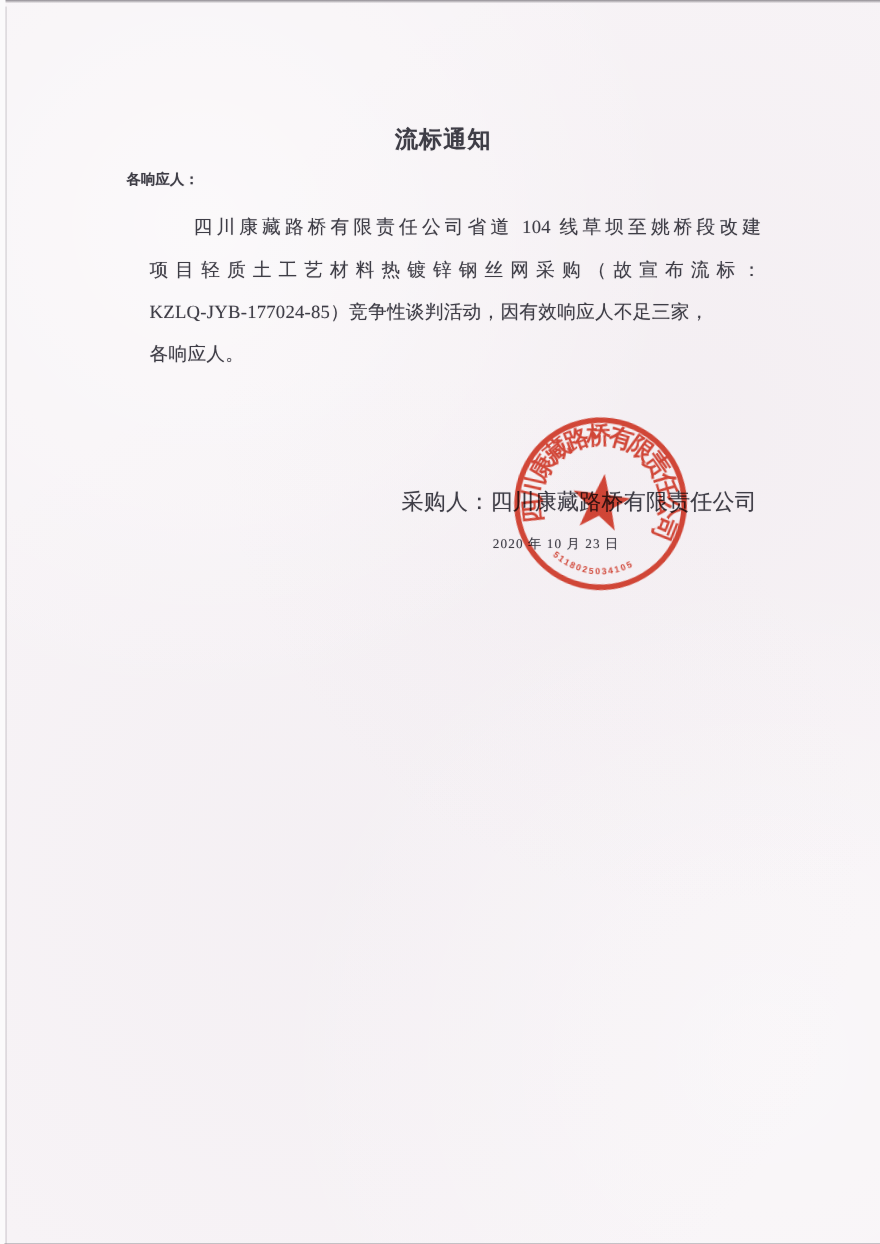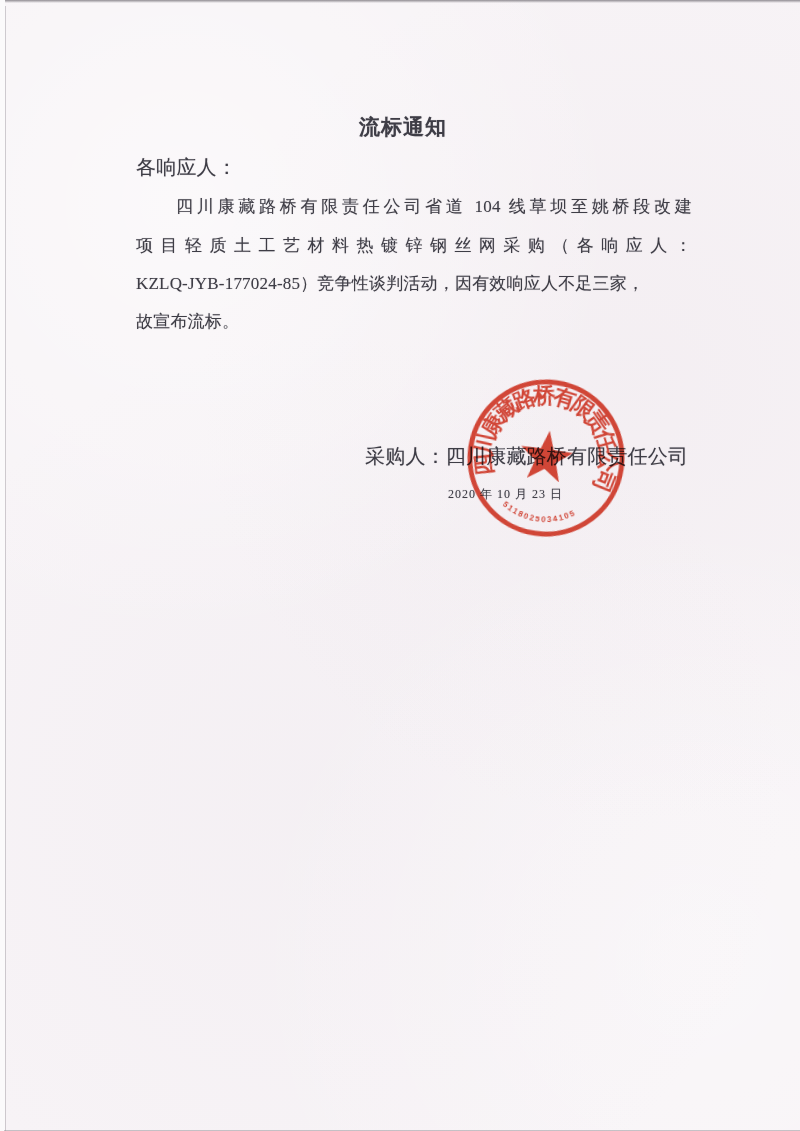--- a/index.html
+++ b/index.html
@@ -32,22 +32,22 @@
   .txt{
     position:absolute;
     text-shadow:0 0 1px rgba(62,61,70,.35);
     letter-spacing:.2px;
   }
   .doc-title{
     top:113px;left:125px;width:556px;
     font-size:21px;font-weight:bold;text-align:center;letter-spacing:1px;
   }
   .salutation{
-    top:154px;left:136px;
-    font-size:20px;font-weight:400;
+    top:154px;left:115px;
+    font-size:13px;font-weight:700;
   }
   .body-line{
     left:136px;width:556px;font-size:17px;line-height:25px;
   }
   .bl-0{top:194px;text-indent:40px;text-align:justify;text-align-last:justify;}
   .bl-1{top:233px;text-align:justify;text-align-last:justify;}
   .bl-2{top:271px;white-space:nowrap;}
   .bl-3{top:309px;}
   .purchaser-line{
     top:443px;left:365px;font-size:20px;white-space:nowrap;
@@ -81,23 +81,23 @@
   <div class="edge-top"></div>
   <div class="edge-left-strip"></div>
   <div class="edge-left-line"></div>
   <div class="edge-bottom"></div>
 
   <div class="txt doc-title">流标通知</div>
 
   <div class="txt salutation">各响应人：</div>
 
   <div class="txt body-line bl-0">四川康藏路桥有限责任公司省道 104 线草坝至姚桥段改建</div>
-  <div class="txt body-line bl-1">项目轻质土工艺材料热镀锌钢丝网采购（各响应人：</div>
+  <div class="txt body-line bl-1">项目轻质土工艺材料热镀锌钢丝网采购（故宣布流标：</div>
   <div class="txt body-line bl-2">KZLQ-JYB-177024-85）竞争性谈判活动，因有效响应人不足三家，</div>
-  <div class="txt body-line bl-3">故宣布流标。</div>
+  <div class="txt body-line bl-3">各响应人。</div>
 
   <div class="txt purchaser-line">
     <span>采购人：</span><span>四川康藏路桥有限责任公司</span>
   </div>
 
   <div class="txt date-line">2020 年 10 月 23 日</div>
 
   <svg class="seal" viewBox="0 0 164 164" xmlns="http://www.w3.org/2000/svg" aria-hidden="true">
     <circle class="seal-ring" cx="82" cy="82" r="76"></circle>
     <polygon class="seal-star" points="82.00,54.50 88.47,73.10 108.15,73.50 92.46,85.40 98.16,104.25 82.00,93.00 65.84,104.25 71.54,85.40 55.85,73.50 75.53,73.10"></polygon>

